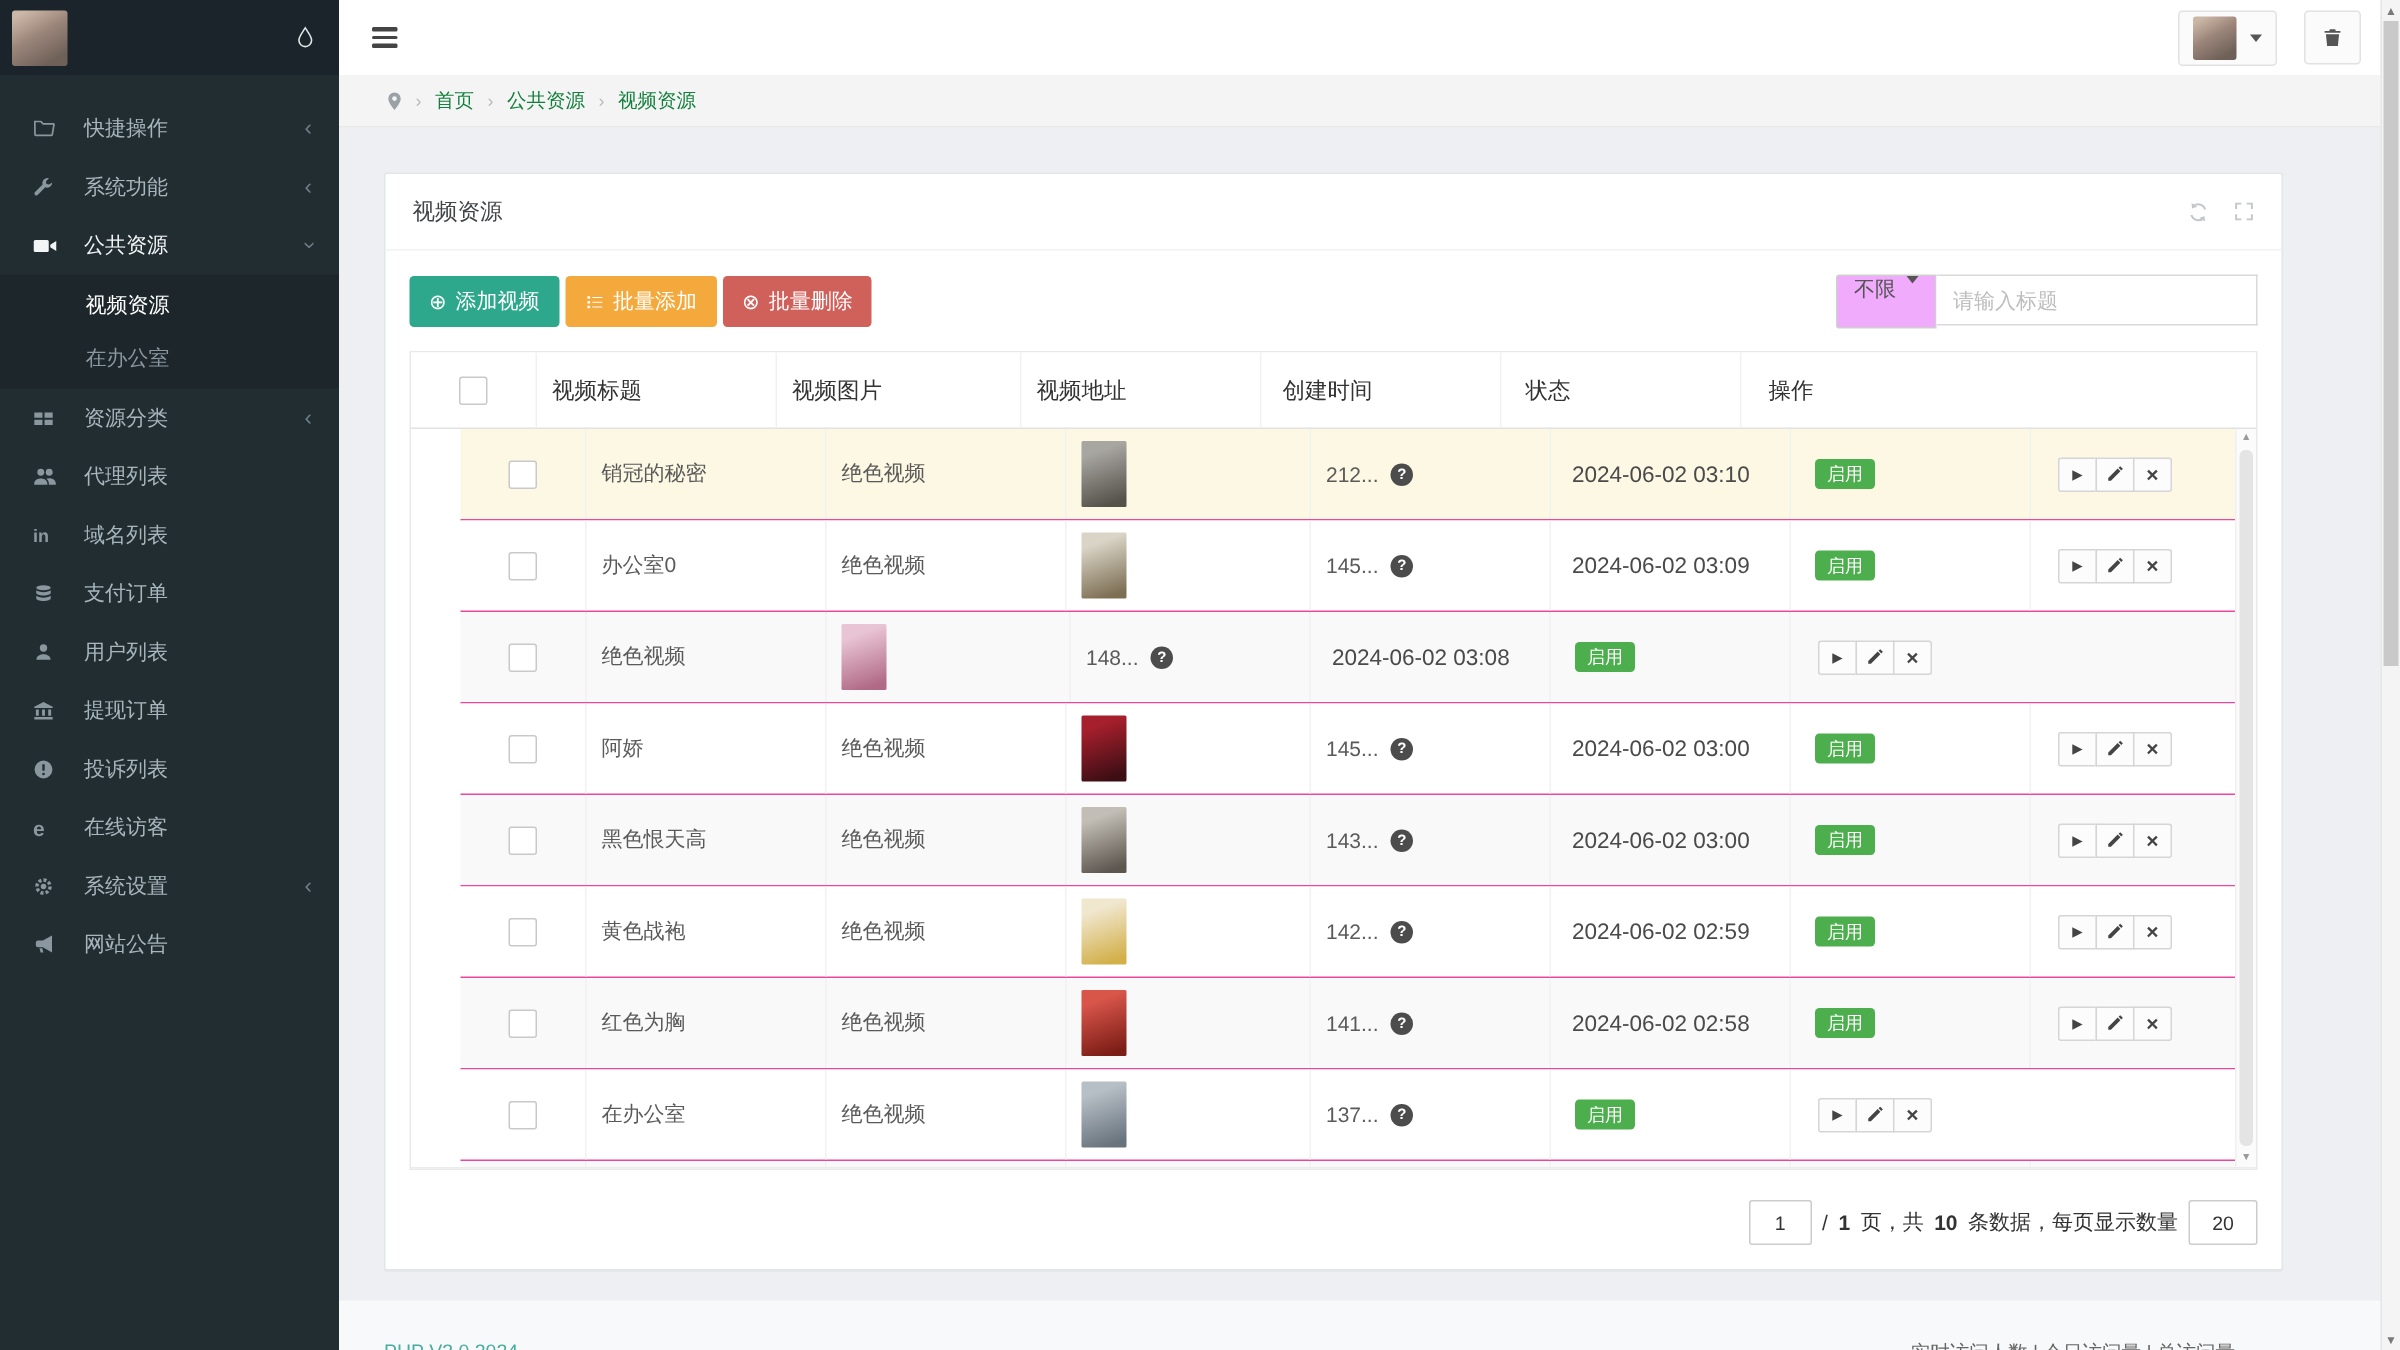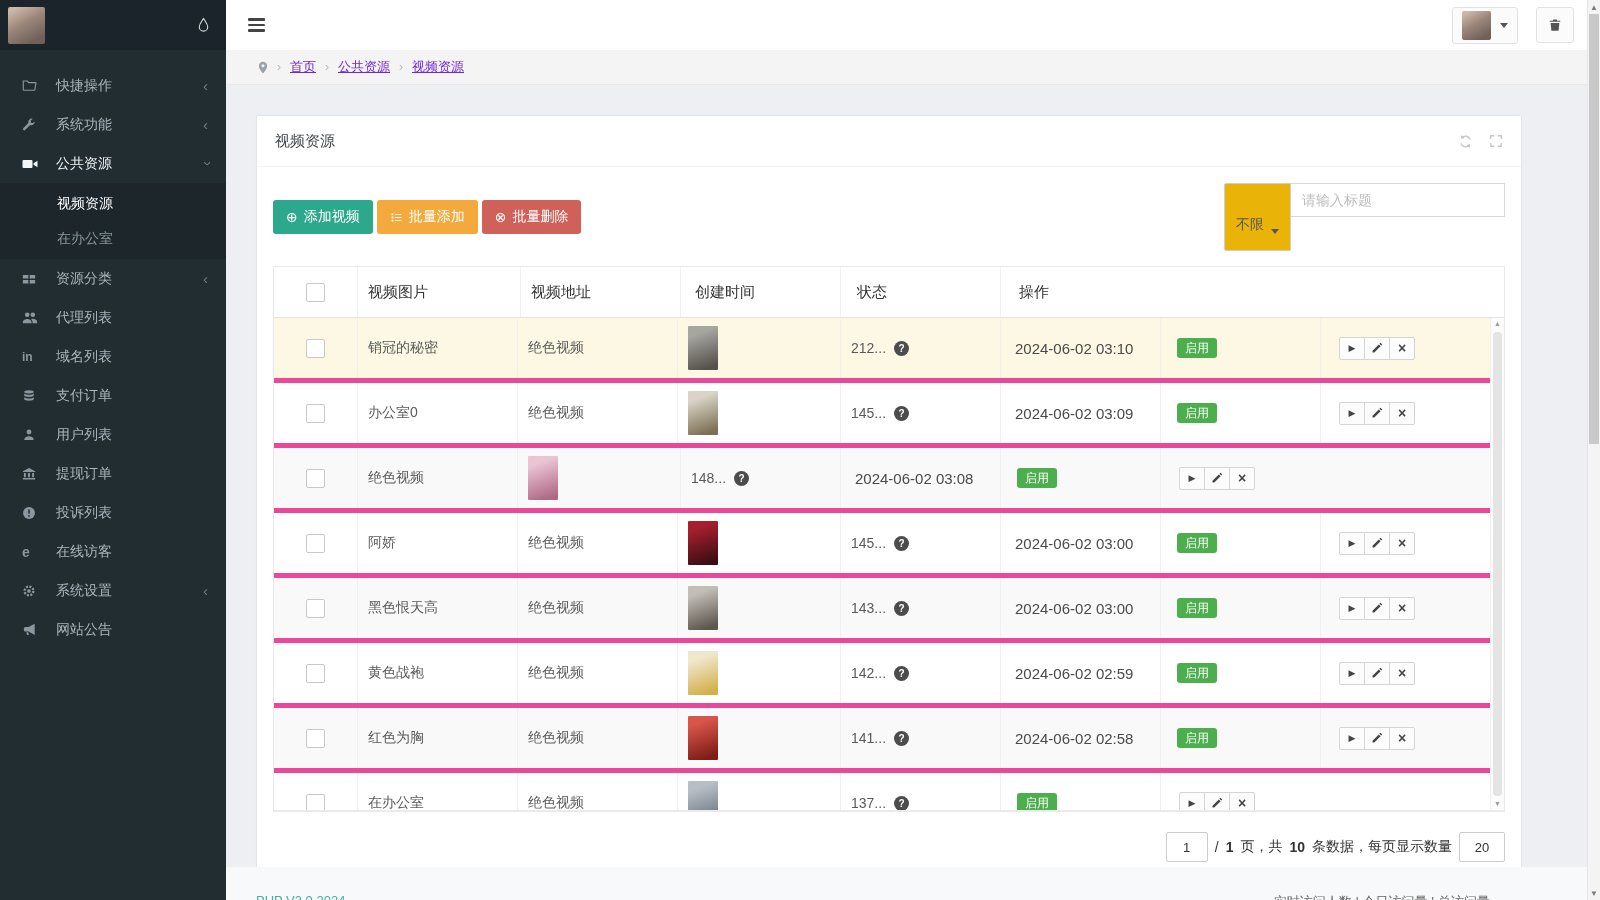--- a/index.html
+++ b/index.html
@@ -37,21 +37,21 @@
     padding:3px 9px;border-radius:3px;cursor:pointer;}
   .avatar-xs{width:29px;height:29px;border-radius:2px;
     background:linear-gradient(150deg,#cbb7a6 10%,#9b857a 45%,#6f6158 85%);}
   .caret{width:0;height:0;border-left:4px solid transparent;border-right:4px solid transparent;
     border-top:5px solid #555;}
   .trash-btn{width:36px;height:34px;border:1px solid #e2e2e2;background:#fbfbfb;border-radius:3px;
     display:flex;align-items:center;justify-content:center;color:#555;cursor:pointer;}
 
   .breadcrumb-bar{height:34px;background:#f4f4f5;border-bottom:1px solid #e9e9ea;
     display:flex;align-items:center;padding:0 32px;font-size:13px;gap:9px;}
-  .crumb{color:#6d28d9;cursor:pointer;text-decoration:underline;}
+  .crumb{color:#15803d;cursor:pointer;}
   .bc-sep{color:#b5b9bd;font-size:12px;}
   .bc-marker{display:flex;align-items:center;}
 
   
   .panel{margin:30px 78px 0 30px;background:#fff;border:1px solid #e3e6e9;border-radius:2px;
     box-shadow:0 1px 1px rgba(0,0,0,.04);}
   .panel-head{height:50px;display:flex;align-items:center;padding:0 18px;
     border-bottom:1px solid #f1f2f3;}
   .panel-title{font-size:15px;color:#414548;}
   .panel-tools{margin-left:auto;display:flex;gap:16px;color:#c4c8cb;}
@@ -60,39 +60,39 @@
 
   .toolbar{display:flex;align-items:center;margin-bottom:15px;}
   .btn{height:34px;border:none;border-radius:3px;color:#fff;font-size:14px;padding:0 13px;
     display:inline-flex;align-items:center;gap:6px;margin-right:4px;cursor:pointer;
     font-family:inherit;}
   .btn .bic{font-size:14px;line-height:1;display:flex;}
   .btn-add{background:#2DA88C;}
   .btn-batch{background:#F4A93C;text-align:center;}
   .btn-del{background:#D0605A;}
   .filter-group{margin-left:auto;display:flex;}
-  .select-btn{height:34px;border:1px solid #cfcfcf;background:#eab308;border-radius:2px 0 0 2px;
-    padding:16px 11px;font-size:14px;color:#555;display:flex;align-items:flex-end;gap:7px;cursor:pointer;}
+  .select-btn{height:34px;border:1px solid #cfcfcf;background:#f0abfc;border-radius:2px 0 0 2px;
+    padding:0 11px;font-size:14px;color:#555;display:flex;align-items:flex-start;gap:7px;cursor:pointer;}
   .search-input{height:34px;width:214px;border:1px solid #d9d9d9;border-left:none;padding:0 11px;
     font-size:14px;color:#333;outline:none;box-sizing:border-box;font-family:inherit;}
   .search-input::placeholder{color:#bdbdbd;}
 
   
   .dtable{border:1px solid #e9e9e9;}
   .thead{display:flex;height:50px;align-items:center;background:#fff;
     border-bottom:1px solid #e2e2e2;font-size:15px;color:#333;}
   .cell{box-sizing:border-box;height:100%;display:flex;align-items:center;
     border-right:1px solid #f1f1f1;padding-left:10px;}
   .cell:last-child{border-right:none;}
   .c1{width:84px;justify-content:center;padding-left:0;}
   .c2{width:160px;} .c3{width:160px;} .c4{width:163px;} .c5{width:160px;}
   .c6{width:160px;padding-left:14px;} .c7{width:160px;padding-left:16px;} .c8{flex:1;padding-left:18px;}
   .tbody{height:492px;overflow:hidden;position:relative;border-bottom:1px solid #ececec;}
-  .trow{display:flex;height:60px;align-items:center;border-bottom:5px solid #ec4899;
-    font-size:14px;color:#5a5a5a;background:#fff;}
+  .trow{display:flex;height:60px;align-items:center;border-bottom:1px solid #ec4899;
+    font-size:14px;color:#5a5a5a;background:#fff;margin-left:33px;}
   .trow:nth-child(odd){background:#f9f9f9;}
   .trow.hl{background:#fcf8e3;}
   .checkbox{width:17px;height:17px;border:1px solid #c9c9c9;border-radius:2px;background:#fff;
     cursor:pointer;}
   .thumb{width:30px;height:44px;border-radius:1px;align-self:center;cursor:pointer;}
   .addr{display:flex;align-items:center;gap:8px;}
   .qic{width:15px;height:15px;border-radius:50%;background:#4c4c4c;color:#fff;font-size:10px;
     font-weight:bold;display:inline-flex;align-items:center;justify-content:center;cursor:pointer;}
   .created{font-size:15px;color:#4a4a4a;}
   .badge{display:inline-block;padding:4px 8px;border-radius:3px;background:#4cae4c;color:#fff;
@@ -372,20 +372,21 @@
             </div>
             <input class="search-input" placeholder="请输入标题" style="">
           </div>
         </div>
 
         <div class="dtable">
           <div class="thead">
             <div class="cell c1">
                 <span class="checkbox"></span>
               </div>
+            <div class="cell c2">视频标题</div>
             <div class="cell c4">视频图片</div>
             <div class="cell c5">视频地址</div>
             <div class="cell c6">创建时间</div>
             <div class="cell c7">状态</div>
             <div class="cell c8">操作</div>
           </div>
           <div class="tbody" id="tbody">
 
   <div class="trow hl">
     <div class="cell c1">

